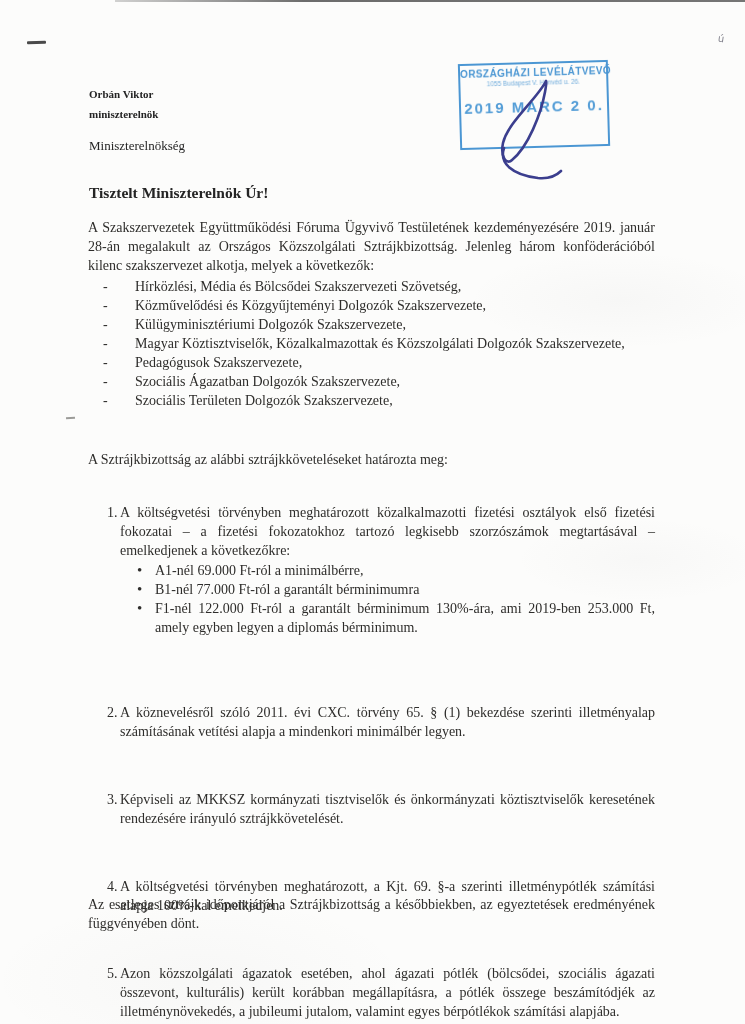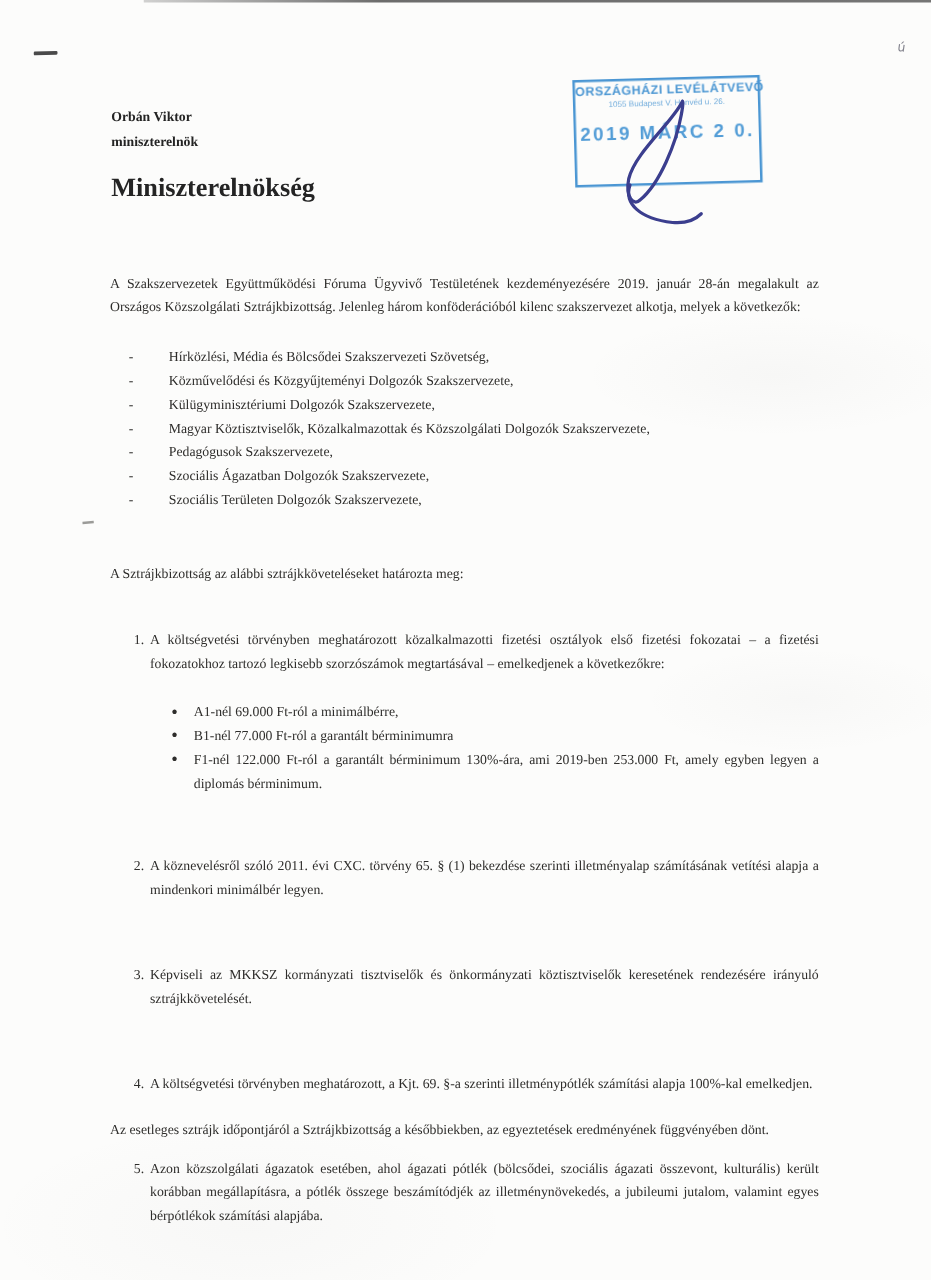--- a/index.html
+++ b/index.html
@@ -17,41 +17,41 @@
     color:#2e2d2b;
   }
   
   .scan-top-edge{position:absolute;top:0;left:115px;width:630px;height:2px;
     background:linear-gradient(to right, rgba(80,80,80,.25), rgba(60,60,60,.75) 30%, rgba(60,60,60,.7));}
   .scan-left-dash{position:absolute;top:41px;left:27px;width:19px;height:3px;background:#4a4a4a;transform:rotate(-2deg);border-radius:1px;}
   .scan-tr-mark{position:absolute;top:33px;left:718px;font-size:10px;color:#83838d;transform:rotate(8deg);font-family:"DejaVu Sans",sans-serif;}
   .scan-mid-dash{position:absolute;top:417px;left:66px;width:9px;height:2px;background:#9b9b98;transform:rotate(-4deg);}
   
   .addr-block{position:absolute;left:89px;top:84px;font-weight:bold;font-size:11px;line-height:20px;color:#242424;}
-  .org-line{position:absolute;left:89px;top:138px;font-weight:bold;font-size:21px;color:#242424;}
+  .org-line{position:absolute;left:89px;top:138px;font-weight:normal;font-size:13px;color:#242424;}
   .salutation{position:absolute;left:89px;top:184px;font-weight:bold;font-size:15.5px;color:#242424;}
   
   .stamp{
     position:absolute;left:459px;top:62px;width:150px;height:86px;
     border:2px solid var(--stamp-blue,#3e8fd0);
     transform:rotate(-1.6deg);
     opacity:.93;
     filter:blur(.2px);
     font-family:"Liberation Sans","DejaVu Sans",sans-serif;
     text-align:center;
     color:var(--stamp-blue,#3e8fd0);
     box-sizing:border-box;
   }
   .stamp-line1{font-size:10px;font-weight:bold;letter-spacing:.4px;margin-top:3px;white-space:nowrap;}
   .stamp-line2{font-size:6.5px;color:#6aa8da;filter:blur(.3px);margin-top:1px;white-space:nowrap;}
   .stamp-date{font-size:15px;font-weight:bold;letter-spacing:2px;margin-top:12px;color:#4796d4;white-space:nowrap;}
   .signature-svg{position:absolute;left:470px;top:52px;width:160px;height:160px;pointer-events:none;}
   .signature-svg path{fill:none;stroke:var(--signature-ink,#3b3e8e);stroke-width:2.6;stroke-linecap:round;}
   
-  .bodytext{font-size:11px;line-height:19px;text-align:justify;}
+  .bodytext{font-size:14px;line-height:19px;text-align:justify;}
   .block{position:absolute;left:88px;width:567px;}
   .union-list{list-style:none;margin:0;padding:0;}
   .union-item{position:relative;padding-left:47px;}
   .union-item::before{content:"-";position:absolute;left:15px;}
   .demand{position:relative;}
   .demand-num{position:absolute;left:19px;top:0;}
   .demand-text{margin-left:32px;}
   .bullet-list{list-style:none;margin:0;padding:0;}
   .bullet-item{position:relative;padding-left:67px;line-height:19px;}
   .bullet-item::before{content:"\2022";position:absolute;left:49px;font-size:15px;}
@@ -75,20 +75,21 @@
   <div class="stamp">
     <div class="stamp-line1">ORSZÁGHÁZI LEVÉLÁTVEVŐ</div>
     <div class="stamp-line2">1055 Budapest V. Honvéd u. 26.</div>
     <div class="stamp-date">2019 MÁRC 2 0.</div>
   </div>
   <svg class="signature-svg" viewBox="470 52 160 160">
     <path d="M546,81 C538,98 508,122 503,143 C500,158 507,165 512,160 C528,147 541,114 545,92 C546,86 547,82 546,81"></path>
     <path d="M504,148 C499,163 512,175 538,178 C549,179 556,176 561,171"></path>
   </svg>
 
+  <div class="salutation">Tisztelt Miniszterelnök Úr!</div>
 
   <div class="block bodytext" style="top:218px">A Szakszervezetek Együttműködési Fóruma Ügyvivő Testületének kezdeményezésére 2019. január 28-án megalakult az Országos Közszolgálati Sztrájkbizottság. Jelenleg három konföderációból kilenc szakszervezet alkotja, melyek a következők:</div>
 
   <ul class="block bodytext union-list" style="top:277px">
     <li class="union-item">Hírközlési, Média és Bölcsődei Szakszervezeti Szövetség,</li>
     <li class="union-item">Közművelődési és Közgyűjteményi Dolgozók Szakszervezete,</li>
     <li class="union-item">Külügyminisztériumi Dolgozók Szakszervezete,</li>
     <li class="union-item">Magyar Köztisztviselők, Közalkalmazottak és Közszolgálati Dolgozók Szakszervezete,</li>
     <li class="union-item">Pedagógusok Szakszervezete,</li>
     <li class="union-item">Szociális Ágazatban Dolgozók Szakszervezete,</li>

